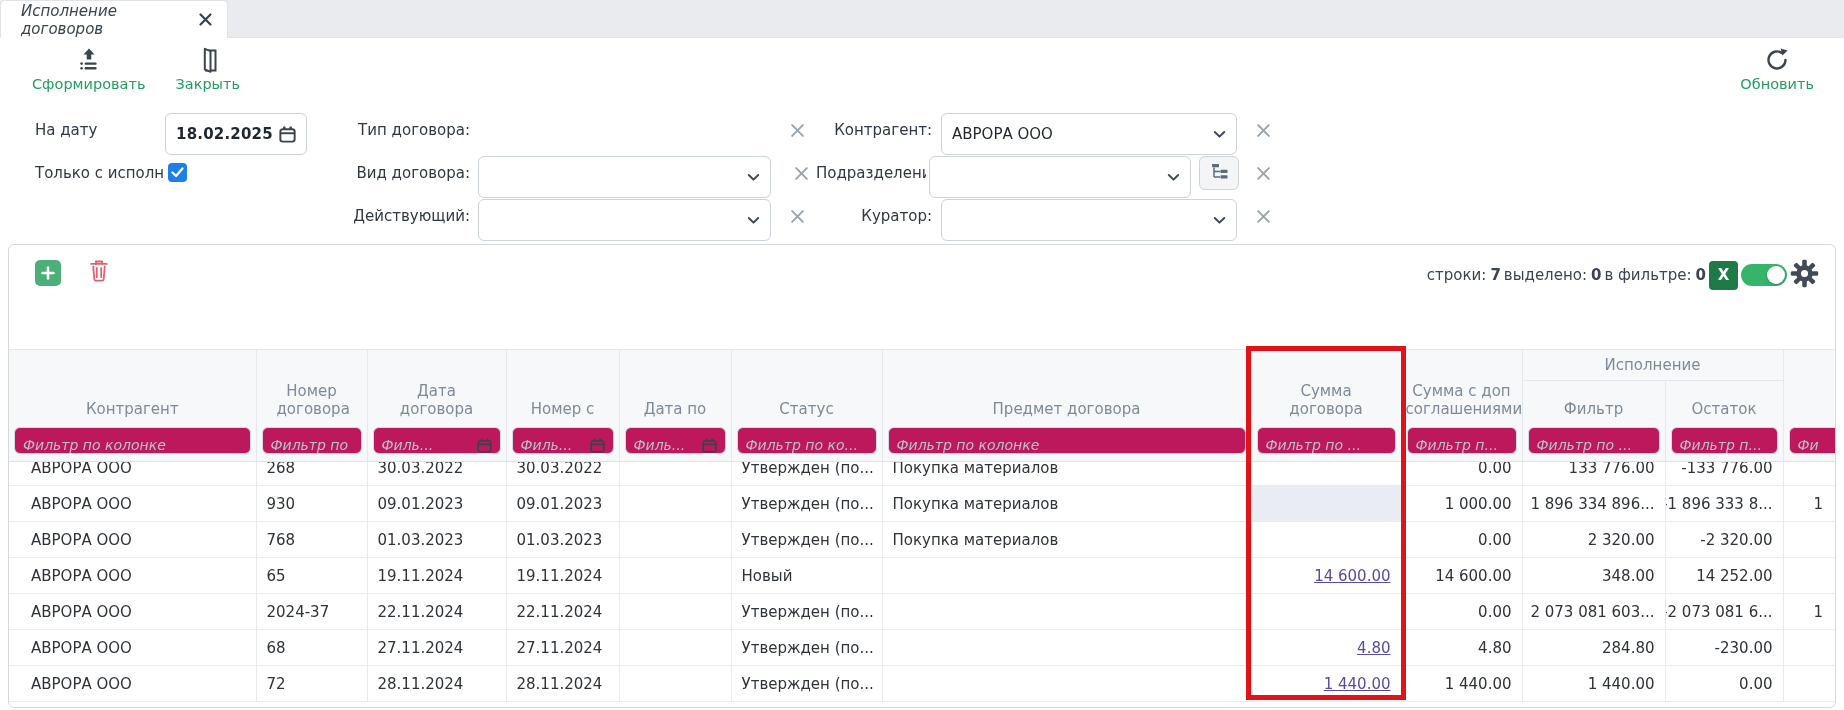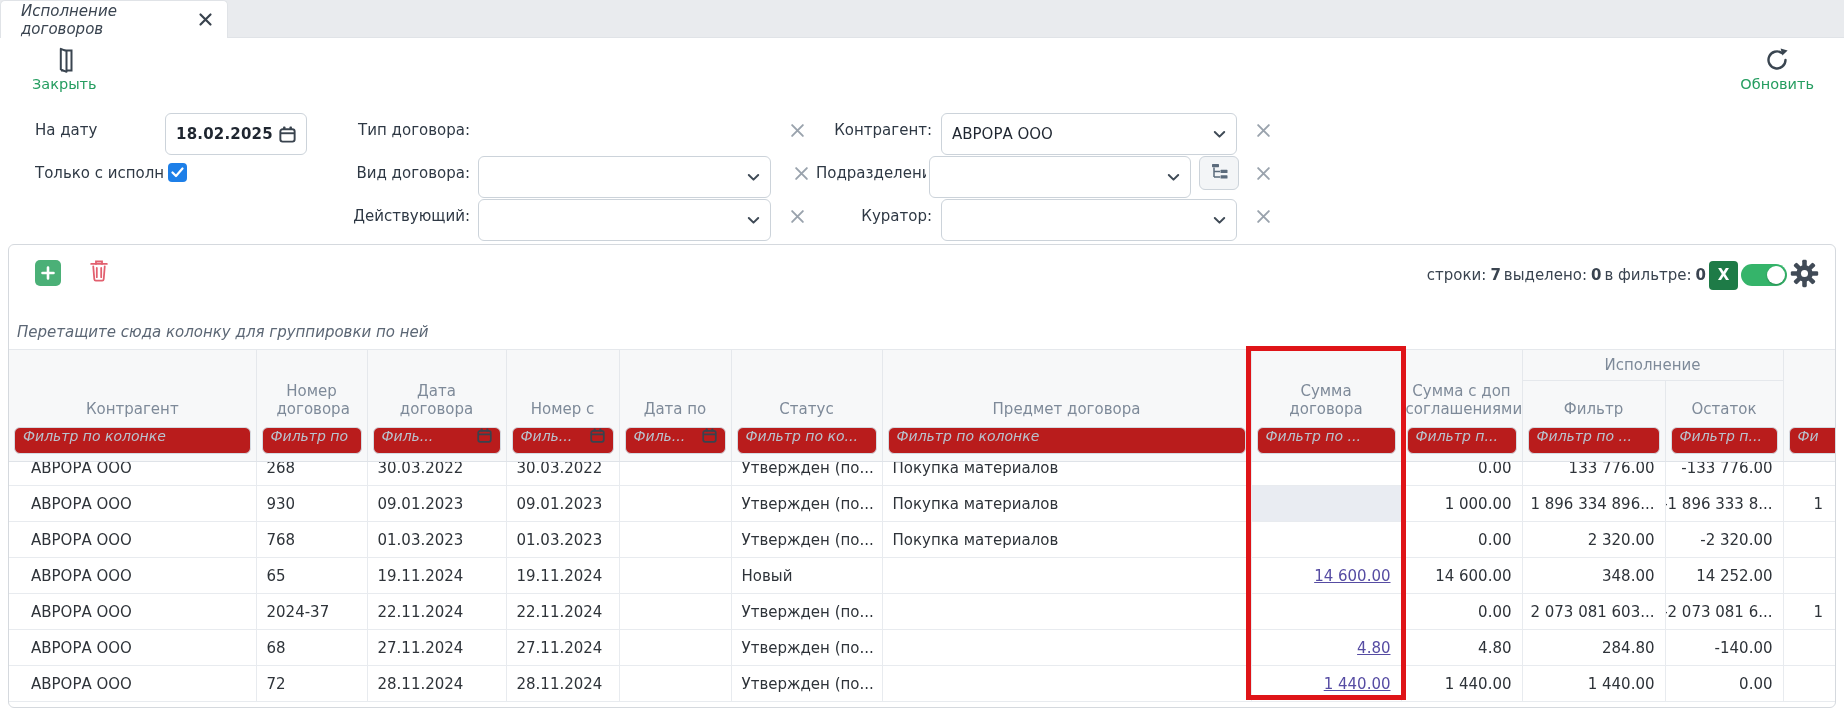--- a/index.html
+++ b/index.html
@@ -61,22 +61,22 @@
     border-right:1px solid #e5e8ec; text-align:center;margin-left:8px; }
   tr.h-top { height:31px; }
   tr.h-sub { height:45px; }
   th.tt { vertical-align:bottom; padding:0 4px 8px; border-top:1px solid #e5e8ec; }
   th.tt.wrap2 { padding:0 20px 8px; }
   th.tt.wrap3 { padding:0 28px 8px; }
   th.grp { vertical-align:middle; border-top:1px solid #e5e8ec; border-bottom:1px solid #e5e8ec; }
   th.sub { vertical-align:bottom; padding-bottom:8px; }
   tr.h-filter { height:36px; }
   th.fc { padding:0 5px 6px; border-bottom:1px solid #dfe3e8; vertical-align:middle; }
-  .fbox { height:27px; border:1px solid #d4dae1; border-radius:6px; background:#b91c1c;
-    display:flex; align-items:flex-start; padding:0 8px; overflow:hidden; }
+  .fbox { height:27px; border:1px solid #d4dae1; border-radius:6px; background:#be185d;
+    display:flex; align-items:flex-end; padding:0 8px; overflow:hidden; }
   .fbox .ph { font-style:italic; font-size:14px; color:#b9c3ce; white-space:nowrap; overflow:hidden; }
   td { border-right:1px solid #e8ebef; border-bottom:1px solid #e8ebef; height:35px; padding:0;
     font-size:15px; color:#2e3339; }
   td .cv { display:flex; align-items:center; height:35px; padding:0 10px; white-space:nowrap; overflow:hidden; }
   td.num .cv { justify-content:flex-end; }
   td.col1 .cv { padding-left:22px; }
   td.c12 .cv { padding-left:30px; }
   tr.clip td { height:23px; overflow:hidden; }
   tr.clip td .cv { margin-top:-12px; }
   td.sel { background:#e9ecf2; }
@@ -93,20 +93,32 @@
     <span>Исполнение договоров</span>
     <span class="tab-close">
       <svg width="15" height="15" viewBox="0 0 15 15">
           <path d="M2.5 2.5 L12.5 12.5 M12.5 2.5 L2.5 12.5" stroke="#39434e" stroke-width="2.2" stroke-linecap="round"></path>
         </svg>
     </span>
   </div>
 </div>
 
 <div class="toolbar">
+  <div class="tbtn">
+    <span class="ticon">
+      <svg width="26" height="26" viewBox="0 0 26 26">
+        <path d="M13 1.5 L18.5 7.5 H15.3 V12.5 H10.7 V7.5 H7.5 Z" fill="#3a4550"></path>
+        <circle cx="5.6" cy="16.6" r="1.3" fill="#3a4550"></circle>
+          <rect x="8.6" y="15.4" width="12" height="2.4" rx="1" fill="#3a4550"></rect>
+        <circle cx="5.6" cy="21.2" r="1.3" fill="#3a4550"></circle>
+          <rect x="8.6" y="20" width="12" height="2.4" rx="1" fill="#3a4550"></rect>
+      </svg>
+    </span>
+    <span class="tlbl">Сформировать</span>
+  </div>
   <div class="tbtn">
     <span class="ticon">
       <svg width="24" height="26" viewBox="0 0 24 26">
         <path d="M9 3.5 H19.5 V23.5 H9" fill="none" stroke="#3a4550" stroke-width="2"></path>
         <path d="M8.8 1.8 L14.5 4.2 V24.8 L8.8 22.4 Z" fill="#fff" stroke="#3a4550" stroke-width="2" stroke-linejoin="round"></path>
       </svg>
     </span>
     <span class="tlbl">Закрыть</span>
   </div>
   <div class="tbtn right">
@@ -273,21 +285,20 @@
             <rect x="-2.2" y="-13.2" width="4.4" height="7" rx="1.3" transform="rotate(270)"></rect>
             <rect x="-2.2" y="-13.2" width="4.4" height="7" rx="1.3" transform="rotate(315)"></rect>
             <circle r="8"></circle>
           </g>
           <circle r="3.4" fill="#fff"></circle>
         </svg>
       </span>
     </div>
   </div>
 
-  <div class="group-hint">Перетащите сюда колонку для группировки по ней</div>
 
   <div class="table-wrap">
     <table>
       <colgroup>
         <col style="width:247px">
           <col style="width:111px">
           <col style="width:139px">
           <col style="width:113px">
         <col style="width:112px">
           <col style="width:151px">
@@ -623,21 +634,21 @@
                 <span class="lnk">4.80</span>
               </div>
             </td>
           <td class="num">
               <div class="cv">4.80</div>
             </td>
           <td class="num">
               <div class="cv">284.80</div>
             </td>
           <td class="num">
-              <div class="cv">-140.00</div>
+              <div class="cv">-230.00</div>
             </td>
           <td class="c12">
               <div class="cv"></div>
             </td>
         </tr>
         <tr>
           <td class="col1">
               <div class="cv">АВРОРА ООО</div>
             </td>
           <td>

